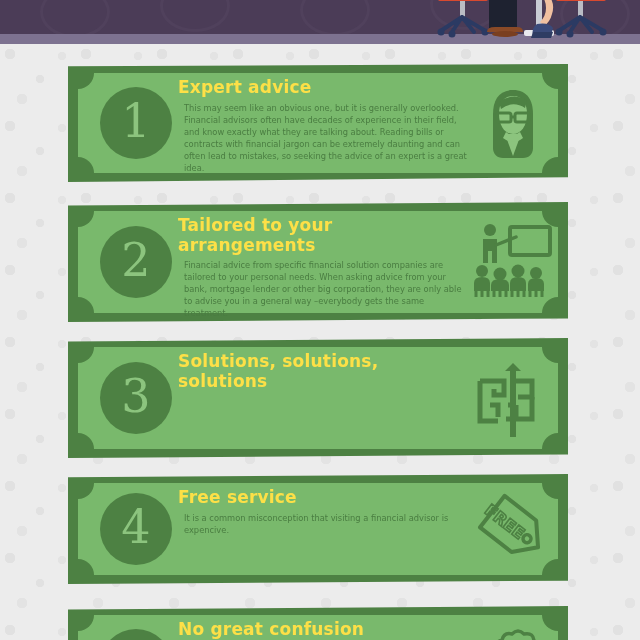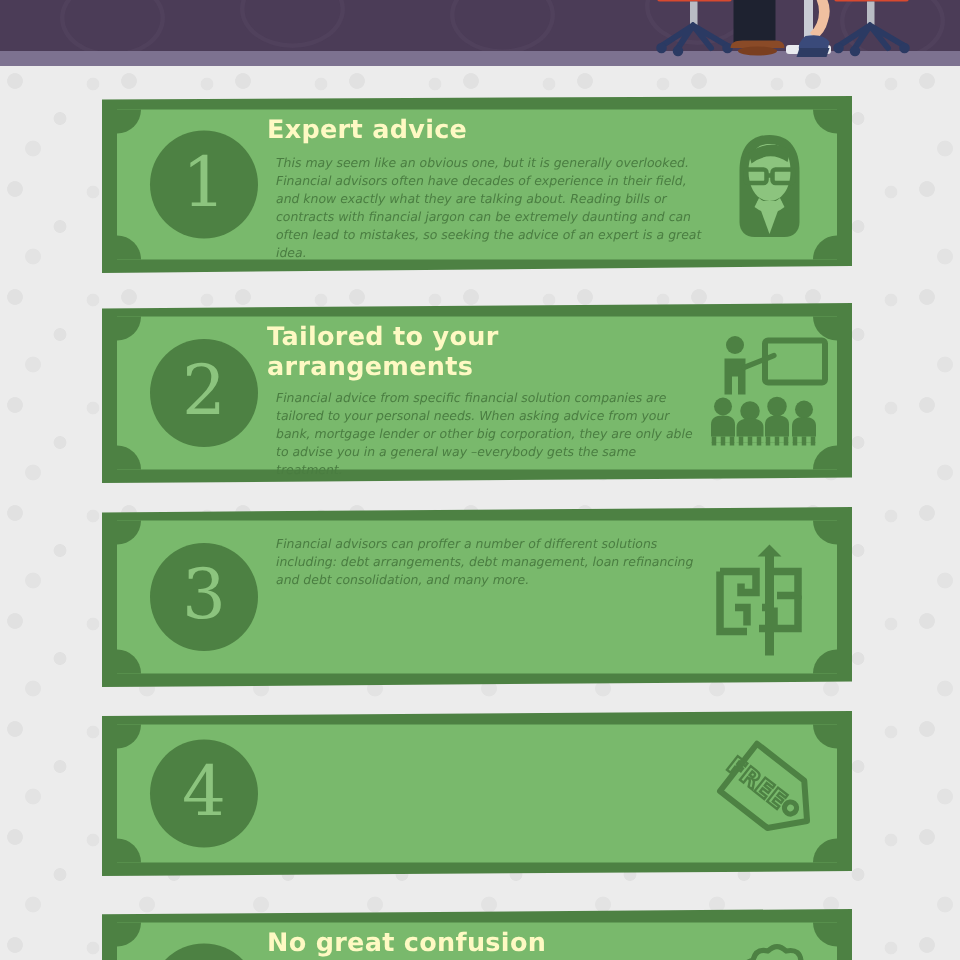--- a/index.html
+++ b/index.html
@@ -75,28 +75,27 @@
   .num-circle span{
     font-family:"DejaVu Serif", serif;
     font-size:46px; color:#8cc47e; line-height:1;
     position:relative; top:-2px;
   }
 
   .note-text{
     position:absolute; left:110px; right:100px; top:14px;
   }
   .note-title{
-    font-size:17px; font-weight:bold; color:#fef9c3;
+    font-size:17px; font-weight:bold; color:#fde047;
     line-height:1.15; letter-spacing:.2px;
   }
   .note-body{
     margin-top:4px;
     font-size:8.3px; color:#4a7d41; line-height:1.45;
     padding-left:6px;
-    font-style:italic;
   }
 
   .note-icon{
     position:absolute; right:14px; top:50%; transform:translateY(-50%);
     width:82px; height:82px;
   }
   .note-icon svg{ width:100%; height:100%; display:block; }
 </style>
 </head>
 <body>
@@ -213,21 +212,21 @@
 <div class="note" style="top:338px; height:120px; clip-path:polygon(0 3%, 100% 0, 100% 97%, 0 100%);">
   <div class="note-inner"></div>
   <div class="notch-tl"></div>
   <div class="notch-bl"></div>
   <div class="notch-tr"></div>
   <div class="notch-br"></div>
   <div class="num-circle">
     <span>3</span>
   </div>
   <div class="note-text">
-    <div class="note-body">Financial advisors can proffer a number of different solutions including: debt arrangements, debt management, loan refinancing and debt consolidation, and many more.</div>
+    <div class="note-title">Solutions, solutions, solutions</div>
   </div>
   <div class="note-icon">
     <svg viewBox="0 0 82 82">
       <g fill="none" stroke="#4d8143" stroke-width="5">
         <path d="M8 24 h24 v14 h-10 v-6"></path>
         <path d="M8 24 v40 h18"></path>
         <path d="M18 48 h8 v12"></path>
         <path d="M38 24 h22 v16 h-14"></path>
         <path d="M60 40 v22 h-16 v-14"></path>
         <path d="M44 48 h-8"></path>
@@ -240,20 +239,24 @@
 
 <div class="note" style="top:474px; height:110px; clip-path:polygon(0 3%, 100% 0, 100% 97%, 0 100%);">
   <div class="note-inner"></div>
   <div class="notch-tl"></div>
   <div class="notch-bl"></div>
   <div class="notch-tr"></div>
   <div class="notch-br"></div>
   <div class="num-circle">
     <span>4</span>
   </div>
+  <div class="note-text">
+    <div class="note-title">Free service</div>
+    <div class="note-body">It is a common misconception that visiting a financial advisor is expencive.</div>
+  </div>
   <div class="note-icon">
     <svg viewBox="0 0 82 82">
       <g transform="rotate(38 41 41)">
         <path d="M14 20 h40 l18 20 l-18 20 h-40 z" fill="none" stroke="#4d8143" stroke-width="4" stroke-linejoin="round"></path>
         <circle cx="58" cy="40" r="4" fill="none" stroke="#4d8143" stroke-width="3.5"></circle>
         <text x="30" y="46" font-family="'DejaVu Sans', sans-serif" font-size="16" font-weight="bold" fill="none" stroke="#4d8143" stroke-width="1.6" text-anchor="middle">FREE</text>
       </g>
     </svg>
   </div>
 </div>

